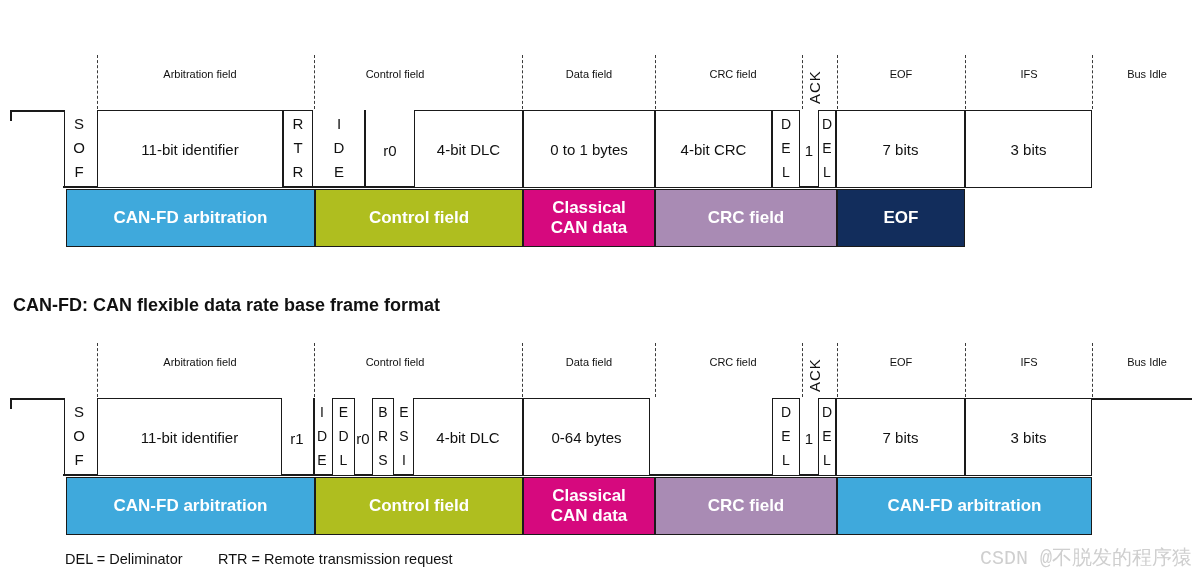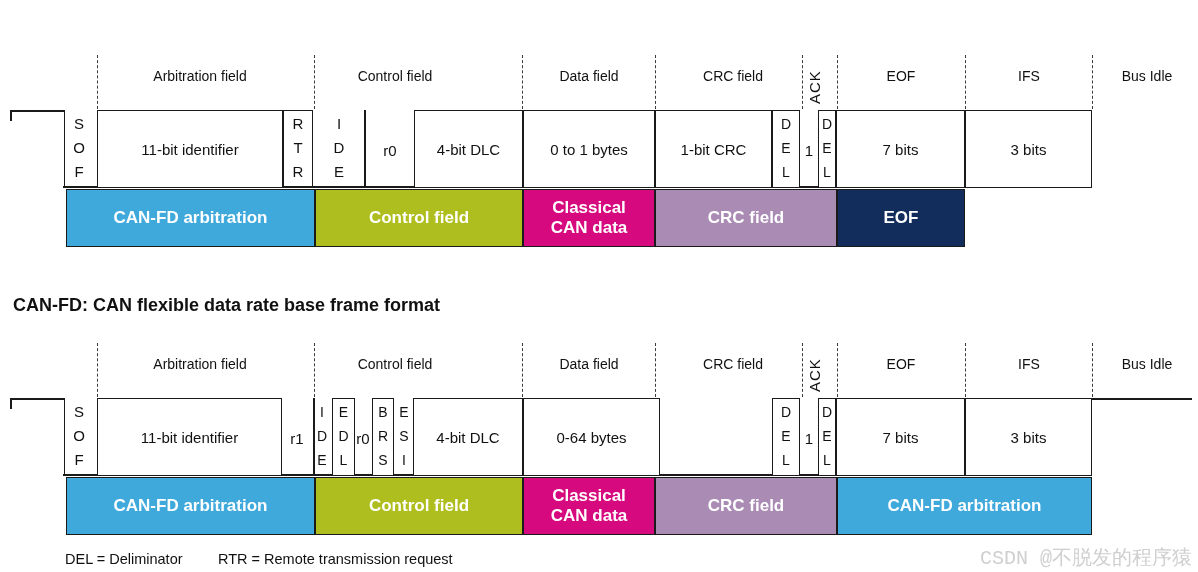--- a/index.html
+++ b/index.html
@@ -1,19 +1,19 @@
 <!DOCTYPE html>
 <html><head>
 <meta charset="utf-8">
 <style>
   html,body{margin:0;padding:0;background:#fff;}
   body{font-family:"Liberation Sans","DejaVu Sans",sans-serif;color:#111;}
   #canvas{position:relative;width:1198px;height:572px;background:#fff;overflow:hidden;}
   .title{position:absolute;font-weight:bold;font-size:18px;color:#111;white-space:nowrap;}
-  .flabel{position:absolute;transform:translateX(-50%);font-size:14px;white-space:nowrap;color:#111;}
+  .flabel{position:absolute;transform:translateX(-50%);font-size:11px;white-space:nowrap;color:#111;}
   .ack{position:absolute;writing-mode:vertical-rl;transform:rotate(180deg);font-size:15px;color:#111;letter-spacing:1px;}
   .dash{position:absolute;width:0;border-left:1.6px dashed #3a3a3a;}
   .hline,.vline{position:absolute;background:#1a1a1a;}
   .hline{height:1.6px;}
   .vline{width:1.6px;}
   .box{position:absolute;box-sizing:border-box;border:1.6px solid #1a1a1a;background:#fff;
        display:flex;align-items:center;justify-content:center;text-align:center;
        font-size:15px;color:#111;white-space:pre-line;line-height:19px;}
   .openbox{position:absolute;box-sizing:border-box;border:1.6px solid #1a1a1a;border-bottom:none;background:transparent;}
   .vletters{position:absolute;transform:translateX(-50%);text-align:center;font-size:15px;
@@ -64,21 +64,21 @@
   <div class="vletters" style="left:298px;top:112px;">R
 T
 R</div>
   <div class="vletters" style="left:339px;top:112px;">I
 D
 E</div>
   <div class="vline" style="left:364px;top:110px;height:78px;"></div>
   <div class="midtext" style="left:390px;top:150px;">r0</div>
   <div class="box" style="left:414px;top:110px;width:109px;height:78px;">4-bit DLC</div>
   <div class="box" style="left:523px;top:110px;width:132px;height:78px;">0 to 1 bytes</div>
-  <div class="box" style="left:655px;top:110px;width:117px;height:78px;">1-bit CRC</div>
+  <div class="box" style="left:655px;top:110px;width:117px;height:78px;">4-bit CRC</div>
   <div class="box" style="left:772px;top:110px;width:28px;height:78px;"></div>
   <div class="vletters small" style="left:786px;top:112px;">D
 E
 L</div>
   <div class="midtext" style="left:809px;top:150px;">1</div>
   <div class="box" style="left:818px;top:110px;width:18px;height:78px;"></div>
   <div class="vletters small" style="left:827px;top:112px;">D
 E
 L</div>
   <div class="box" style="left:836px;top:110px;width:129px;height:78px;">7 bits</div>
@@ -132,21 +132,21 @@
 L</div>
   <div class="midtext" style="left:363px;top:438px;">r0</div>
   <div class="box" style="left:372px;top:398px;width:22px;height:78px;"></div>
   <div class="vletters small" style="left:383px;top:400px;">B
 R
 S</div>
   <div class="vletters small" style="left:404px;top:400px;">E
 S
 I</div>
   <div class="box" style="left:413px;top:398px;width:110px;height:78px;">4-bit DLC</div>
-  <div class="box" style="left:523px;top:398px;width:137px;height:78px;">0-64 bytes</div>
+  <div class="box" style="left:523px;top:398px;width:127px;height:78px;">0-64 bytes</div>
   <div class="box" style="left:772px;top:398px;width:28px;height:78px;"></div>
   <div class="vletters small" style="left:786px;top:400px;">D
 E
 L</div>
   <div class="midtext" style="left:809px;top:438px;">1</div>
   <div class="box" style="left:818px;top:398px;width:18px;height:78px;"></div>
   <div class="vletters small" style="left:827px;top:400px;">D
 E
 L</div>
   <div class="box" style="left:836px;top:398px;width:129px;height:78px;">7 bits</div>

